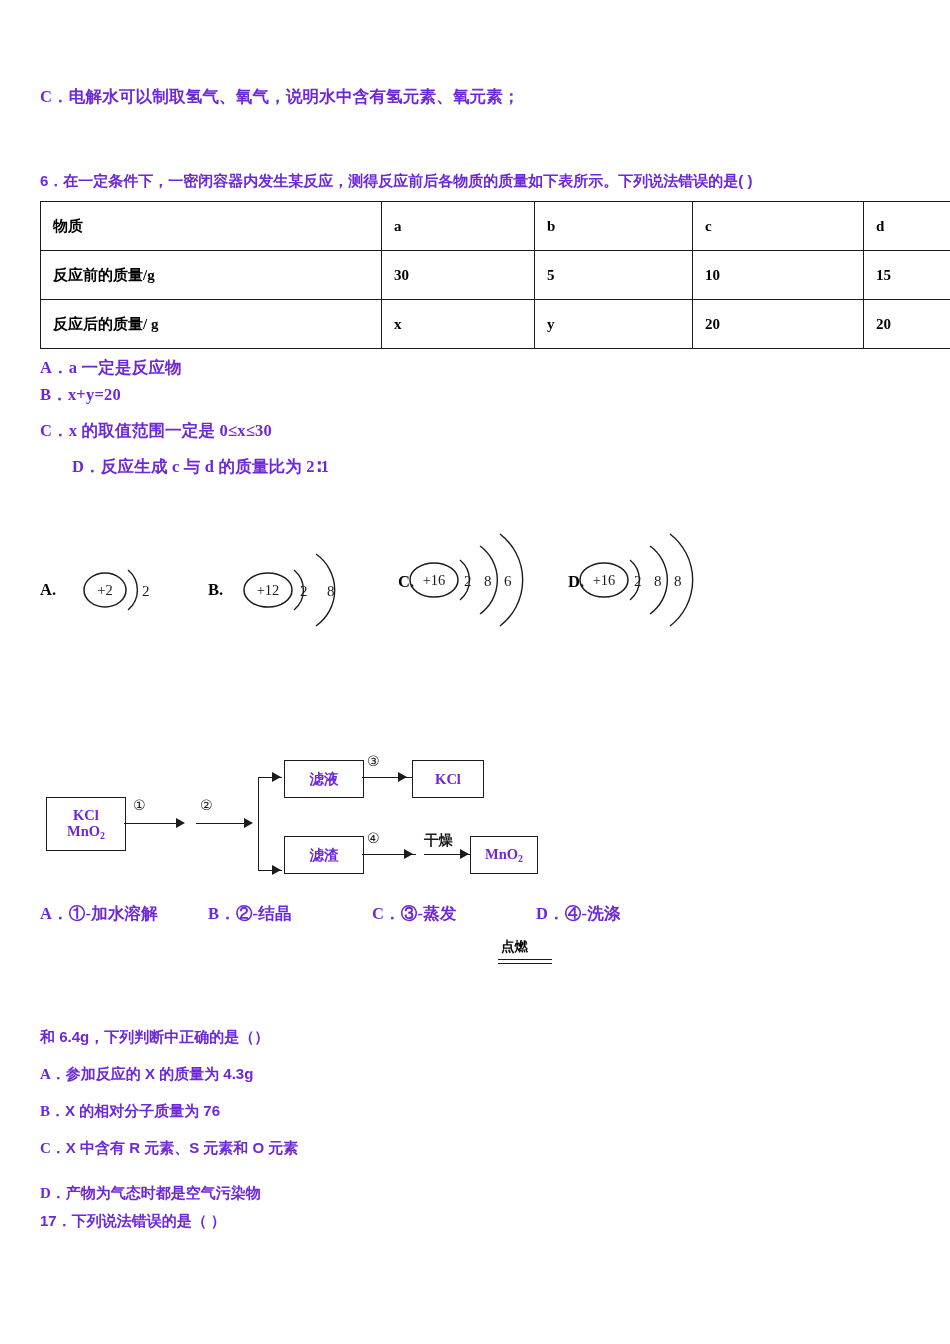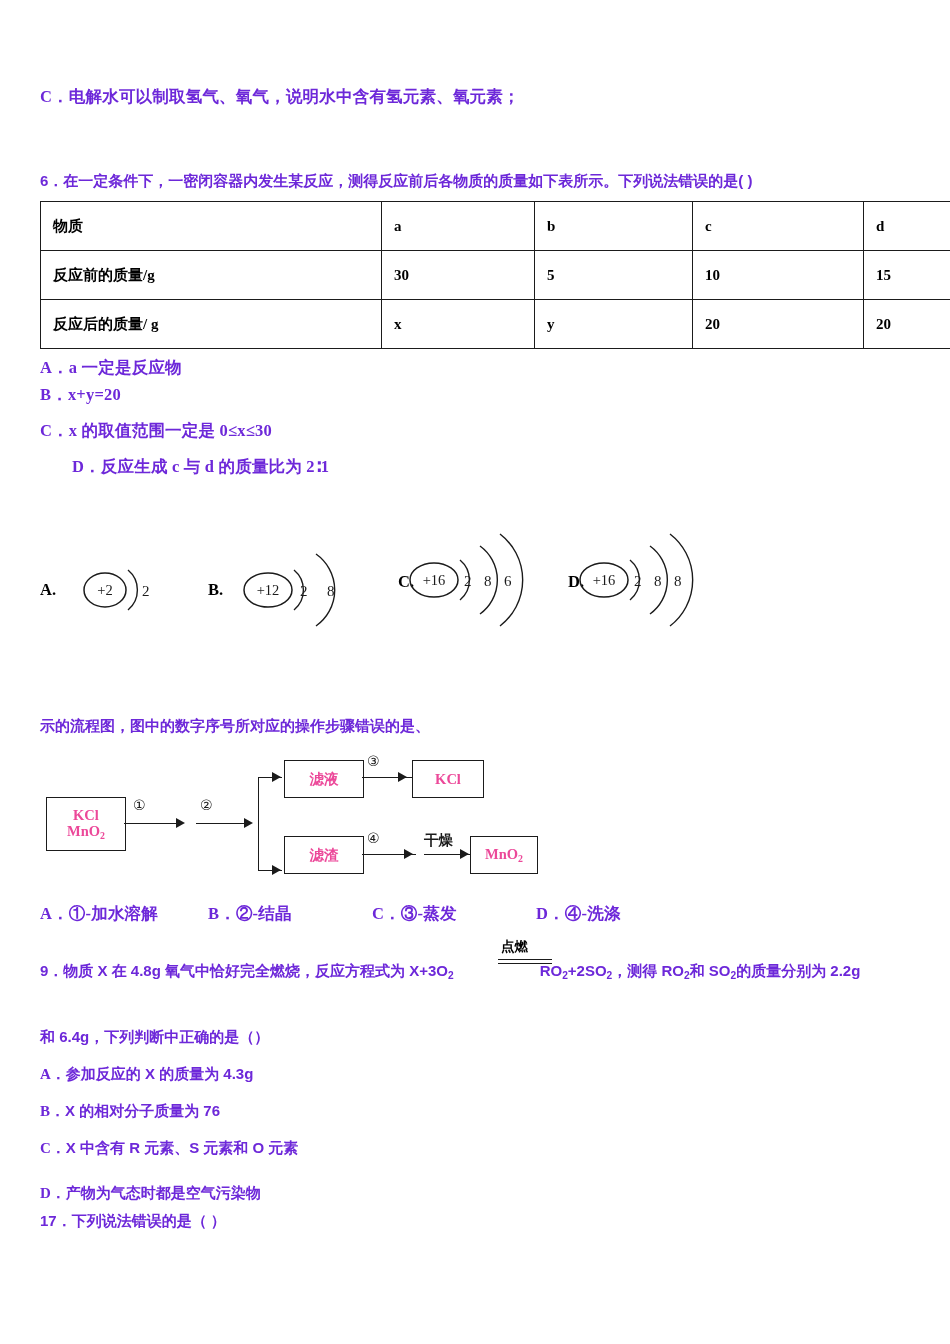--- a/index.html
+++ b/index.html
@@ -81,21 +81,21 @@
     border: 1.6px solid #1b1b1b;
     background: #fff;
     display: flex;
     align-items: center;
     justify-content: center;
     text-align: center;
     font-size: 14.5px;
     font-weight: bold;
     line-height: 1.15;
     font-family: "Liberation Serif", serif;
-    color: #ec4899;
+    color: #6d28d9;
   }
   .hline {
     position: absolute;
     height: 0;
     border-top: 1.7px solid #1b1b1b;
   }
   .vline {
     position: absolute;
     width: 0;
     border-left: 1.7px solid #1b1b1b;
@@ -224,21 +224,20 @@
       <text x="32" y="63" text-anchor="middle" font-size="14.5" font-family="Liberation Serif, serif" fill="#1b1b1b">+16</text>
       <path d="M 58 38 A 26 26 0 0 1 58 78" fill="none" stroke="#1b1b1b" stroke-width="1.4"></path>
       <path d="M 78 24 A 42 42 0 0 1 78 92" fill="none" stroke="#1b1b1b" stroke-width="1.4"></path>
       <path d="M 98 12 A 58 58 0 0 1 98 104" fill="none" stroke="#1b1b1b" stroke-width="1.4"></path>
       <text x="62" y="64" font-size="15" font-family="Liberation Serif, serif" fill="#1b1b1b">2</text>
       <text x="82" y="64" font-size="15" font-family="Liberation Serif, serif" fill="#1b1b1b">8</text>
       <text x="102" y="64" font-size="15" font-family="Liberation Serif, serif" fill="#1b1b1b">8</text>
     </svg>
   </div>
 
-  <div class="line qline" style="left:40px; top:717px; font-size:15px;">示的流程图，图中的数字序号所对应的操作步骤错误的是、</div>
 
   <div class="fc" style="left:0; top:0; width:950px; height:1344px;">
 
     <div class="fbox" style="left:46px; top:797px; width:78px; height:52px;">
       <div>
         <span>KCl</span><br>
         <span>MnO</span><sub>2</sub>
       </div>
     </div>
 
@@ -279,23 +278,20 @@
     <div class="fbox" style="left:470px; top:836px; width:66px; height:36px;">
       <span><span>MnO</span><sub>2</sub></span>
     </div>
   </div>
 
   <div class="line opt" style="left:40px; top:903px;">A．①-加水溶解</div>
   <div class="line opt" style="left:208px; top:903px;">B．②-结晶</div>
   <div class="line opt" style="left:372px; top:903px;">C．③-蒸发</div>
   <div class="line opt" style="left:536px; top:903px;">D．④-洗涤</div>
 
-  <div class="line qline sans" style="left:40px; top:962px; font-size:15px;">
-    <span>9．物质 X 在 4.8g 氧气中恰好完全燃烧，反应方程式为 X+3O</span><sub>2</sub><span style="display:inline-block; width:86px;"></span><span>RO</span><sub>2</sub><span>+2SO</span><sub>2</sub><span>，测得 RO</span><sub>2</sub><span>和 SO</span><sub>2</sub><span>的质量分别为 2.2g</span>
-  </div>
 
   <div class="rxn" style="left:0; top:0;">
     <div class="rxn-cond sans" style="left:501px; top:938px;">点燃</div>
     <div class="rxn-bar" style="left:498px; top:959px; width:54px;"></div>
     <div class="rxn-bar" style="left:498px; top:963px; width:54px;"></div>
   </div>
 
   <div class="line qline sans" style="left:40px; top:1028px; font-size:15px;">和 6.4g，下列判断中正确的是（）</div>
 
   <div class="line qline sans" style="left:40px; top:1065px; font-size:15px;">

